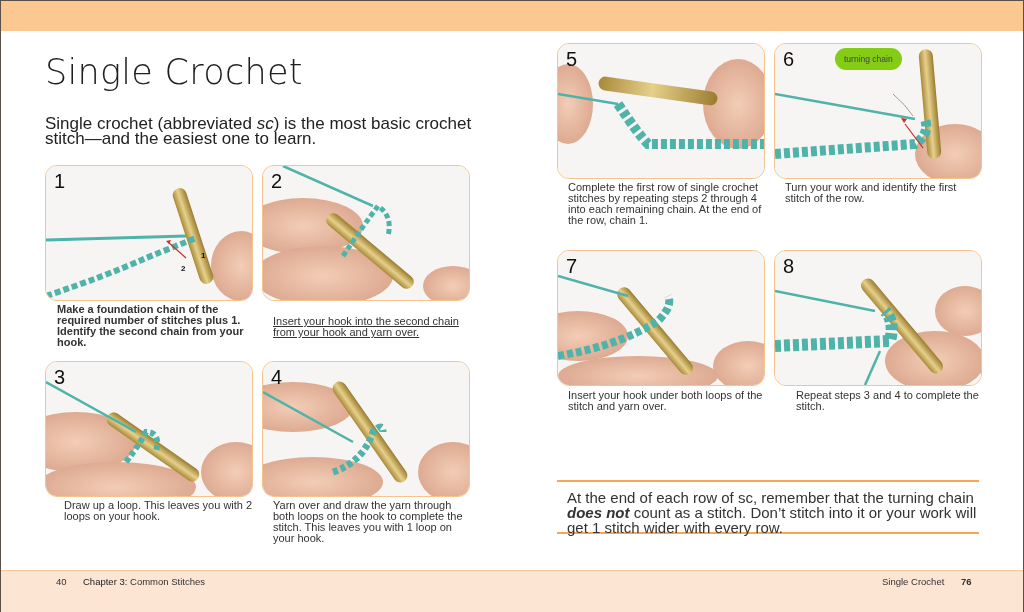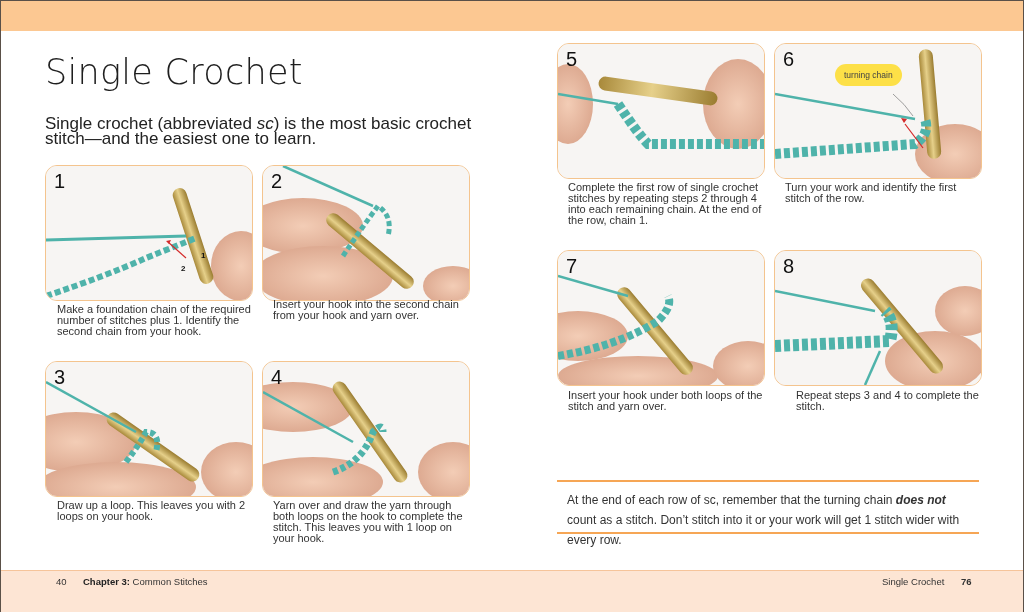--- a/index.html
+++ b/index.html
@@ -7,26 +7,26 @@
   .frame { position:absolute; left:0; top:0; width:1022px; height:610px; border:1px solid #5a5048; }
   .top-band { position:absolute; left:1px; top:1px; width:1022px; height:30px; background:#fcc892; }
   .bottom-band { position:absolute; left:1px; top:570px; width:1022px; height:41px; background:#fde5d4; border-top:1px solid #f6c49a; }
   .title { position:absolute; left:45px; top:52px; font-size:35px; color:#1e1e1e; font-family:"DejaVu Sans", sans-serif; font-weight:300; letter-spacing:0.3px; }
   .intro { position:absolute; left:45px; top:116px; width:430px; font-size:17px; line-height:15px; color:#222; }
   .intro i { font-style:italic; }
   .panel { position:absolute; width:206px; height:134px; border:1px solid #f4c48e; border-radius:12px; overflow:hidden; background:#f4f1ee; }
   .panel .num { position:absolute; left:8px; top:4px; font-size:20px; color:#111; z-index:3; }
   .caption { position:absolute; width:200px; font-size:11px; line-height:11px; color:#333; }
   .photo { position:absolute; inset:0; }
-  .callout { position:absolute; left:60px; top:20px; padding:6px 9px; border-radius:12px; background:#fde047; font-size:8.5px; color:#444; z-index:3; }
+  .callout { position:absolute; left:60px; top:4px; padding:6px 9px; border-radius:12px; background:#84cc16; font-size:8.5px; color:#444; z-index:3; }
   .tip-box { position:absolute; left:557px; top:480px; width:422px; height:50px; border-top:2px solid #f6a655; border-bottom:2px solid #f6a655; }
-  .tip-text { position:absolute; left:10px; top:8px; width:410px; font-size:12px; line-height:20px; color:#333; }
+  .tip-text { position:absolute; left:10px; top:8px; width:410px; font-size:15px; line-height:15px; color:#333; }
   .tip-text b { font-style:italic; }
   .footer { position:absolute; top:576px; font-size:9.5px; color:#333; }
-  .footer b { font-weight:bold; color:#222; }
+  .footer b { font-weight:normal; color:#222; }
 </style>
 </head>
 <body>
 
 <div class="frame"></div>
 <div class="top-band"></div>
 
 <div class="title">Single Crochet</div>
 <div class="intro"><span>Single crochet (abbreviated </span><i>sc</i><span>) is the most basic crochet stitch—and the easiest one to learn.</span></div>
 
@@ -51,49 +51,49 @@
     <rect x="140" y="20" width="14" height="100" rx="7" fill="url(#hookg)" transform="rotate(-18 147 70)"></rect>
     <path d="M0 74 L140 70" stroke="#4fb3aa" stroke-width="3" fill="none"></path>
     <path d="M0 130 Q60 110 100 92 Q130 80 150 72" stroke="#4fb3aa" stroke-width="6" fill="none" stroke-dasharray="6 3"></path>
     <line x1="122" y1="76" x2="140" y2="92" stroke="#d42a2a" stroke-width="1.2"></line>
     <path d="M120 75 l5 -1 l-2 4 z" fill="#d42a2a"></path>
     <text x="155" y="92" font-size="8" font-weight="bold" fill="#111">1</text>
     <text x="135" y="105" font-size="8" font-weight="bold" fill="#111">2</text>
   </svg>
   <div class="num">1</div>
 </div>
-<div class="caption" style="left:57px;top:304px;">Make a foundation chain of the required number of stitches plus 1. Identify the second chain from your hook.</div>
+<div class="caption" style="left:57px;top:304px;font-weight:bold;">Make a foundation chain of the required number of stitches plus 1. Identify the second chain from your hook.</div>
 
 <div class="panel" style="left:262px;top:165px;">
   <svg class="photo" viewBox="0 0 206 134">
     <rect width="206" height="134" fill="#f7f5f3"></rect>
     <ellipse cx="40" cy="60" rx="60" ry="28" fill="url(#skin)"></ellipse>
     <ellipse cx="60" cy="110" rx="70" ry="30" fill="url(#skin)"></ellipse>
     <ellipse cx="190" cy="120" rx="30" ry="20" fill="url(#skin)"></ellipse>
     <rect x="100" y="30" width="14" height="110" rx="7" fill="url(#hookg)" transform="rotate(-50 107 85)"></rect>
     <path d="M20 0 L110 40" stroke="#4fb3aa" stroke-width="2.5" fill="none"></path>
     <path d="M80 90 Q100 60 115 40 Q130 50 125 70" stroke="#4fb3aa" stroke-width="5" fill="none" stroke-dasharray="5 3"></path>
   </svg>
   <div class="num">2</div>
 </div>
-<div class="caption" style="left:273px;top:299px;">Insert your hook into the second chain from your hook and yarn over.</div>
+<div class="caption" style="left:273px;top:316px;text-decoration:underline;">Insert your hook into the second chain from your hook and yarn over.</div>
 
 <div class="panel" style="left:45px;top:361px;">
   <svg class="photo" viewBox="0 0 206 134">
     <rect width="206" height="134" fill="#f7f5f3"></rect>
     <ellipse cx="30" cy="80" rx="60" ry="30" fill="url(#skin)"></ellipse>
     <ellipse cx="70" cy="125" rx="80" ry="25" fill="url(#skin)"></ellipse>
     <ellipse cx="190" cy="110" rx="35" ry="30" fill="url(#skin)"></ellipse>
     <rect x="100" y="30" width="14" height="110" rx="7" fill="url(#hookg)" transform="rotate(-55 107 85)"></rect>
     <path d="M0 20 L90 70" stroke="#4fb3aa" stroke-width="2.5" fill="none"></path>
     <path d="M80 100 Q95 80 100 70 Q115 70 110 90" stroke="#4fb3aa" stroke-width="6" fill="none" stroke-dasharray="5 3"></path>
   </svg>
   <div class="num">3</div>
 </div>
-<div class="caption" style="left:57px;top:500px;">Draw up a loop. This leaves you with 2 loops on your hook.</div>
+<div class="caption" style="left:64px;top:500px;">Draw up a loop. This leaves you with 2 loops on your hook.</div>
 
 <div class="panel" style="left:262px;top:361px;">
   <svg class="photo" viewBox="0 0 206 134">
     <rect width="206" height="134" fill="#f7f5f3"></rect>
     <ellipse cx="30" cy="45" rx="60" ry="25" fill="url(#skin)"></ellipse>
     <ellipse cx="50" cy="120" rx="70" ry="25" fill="url(#skin)"></ellipse>
     <ellipse cx="190" cy="110" rx="35" ry="30" fill="url(#skin)"></ellipse>
     <rect x="100" y="10" width="14" height="120" rx="7" fill="url(#hookg)" transform="rotate(-35 107 70)"></rect>
     <path d="M0 30 L90 80" stroke="#4fb3aa" stroke-width="2.5" fill="none"></path>
     <path d="M70 110 Q100 100 110 70 Q120 60 120 70" stroke="#4fb3aa" stroke-width="7" fill="none" stroke-dasharray="5 3"></path>

